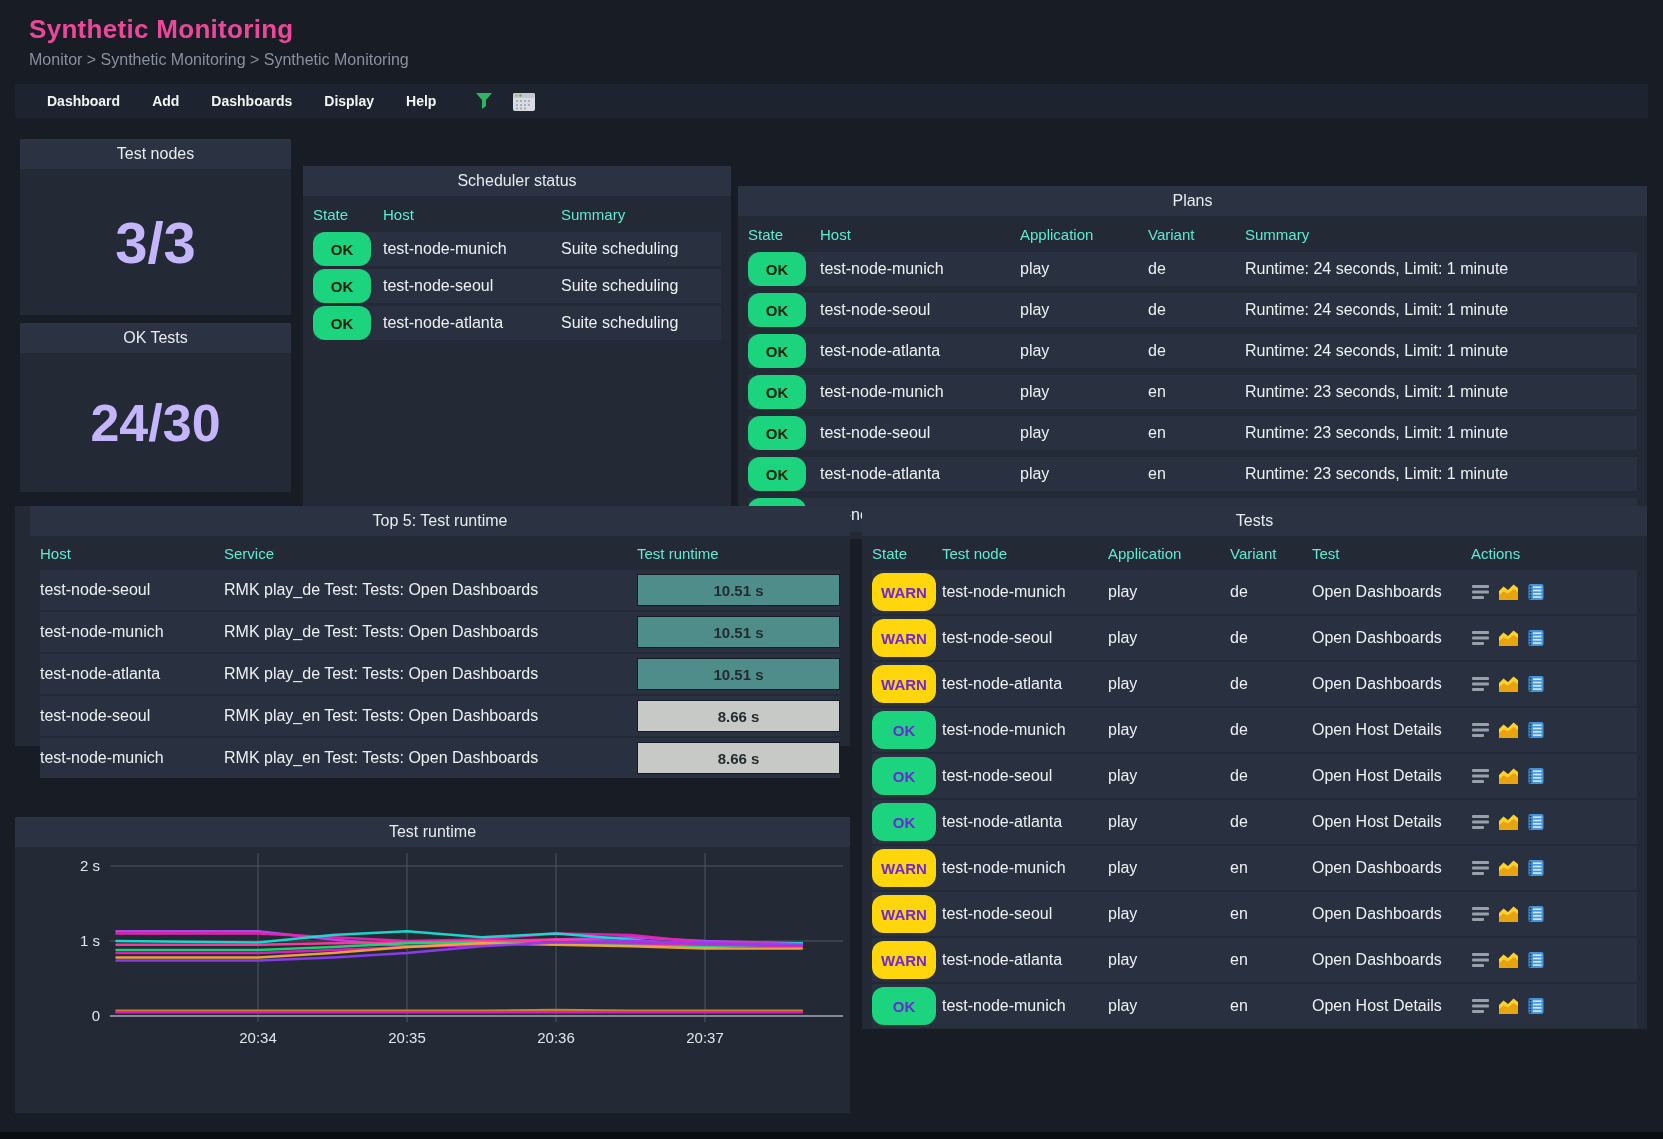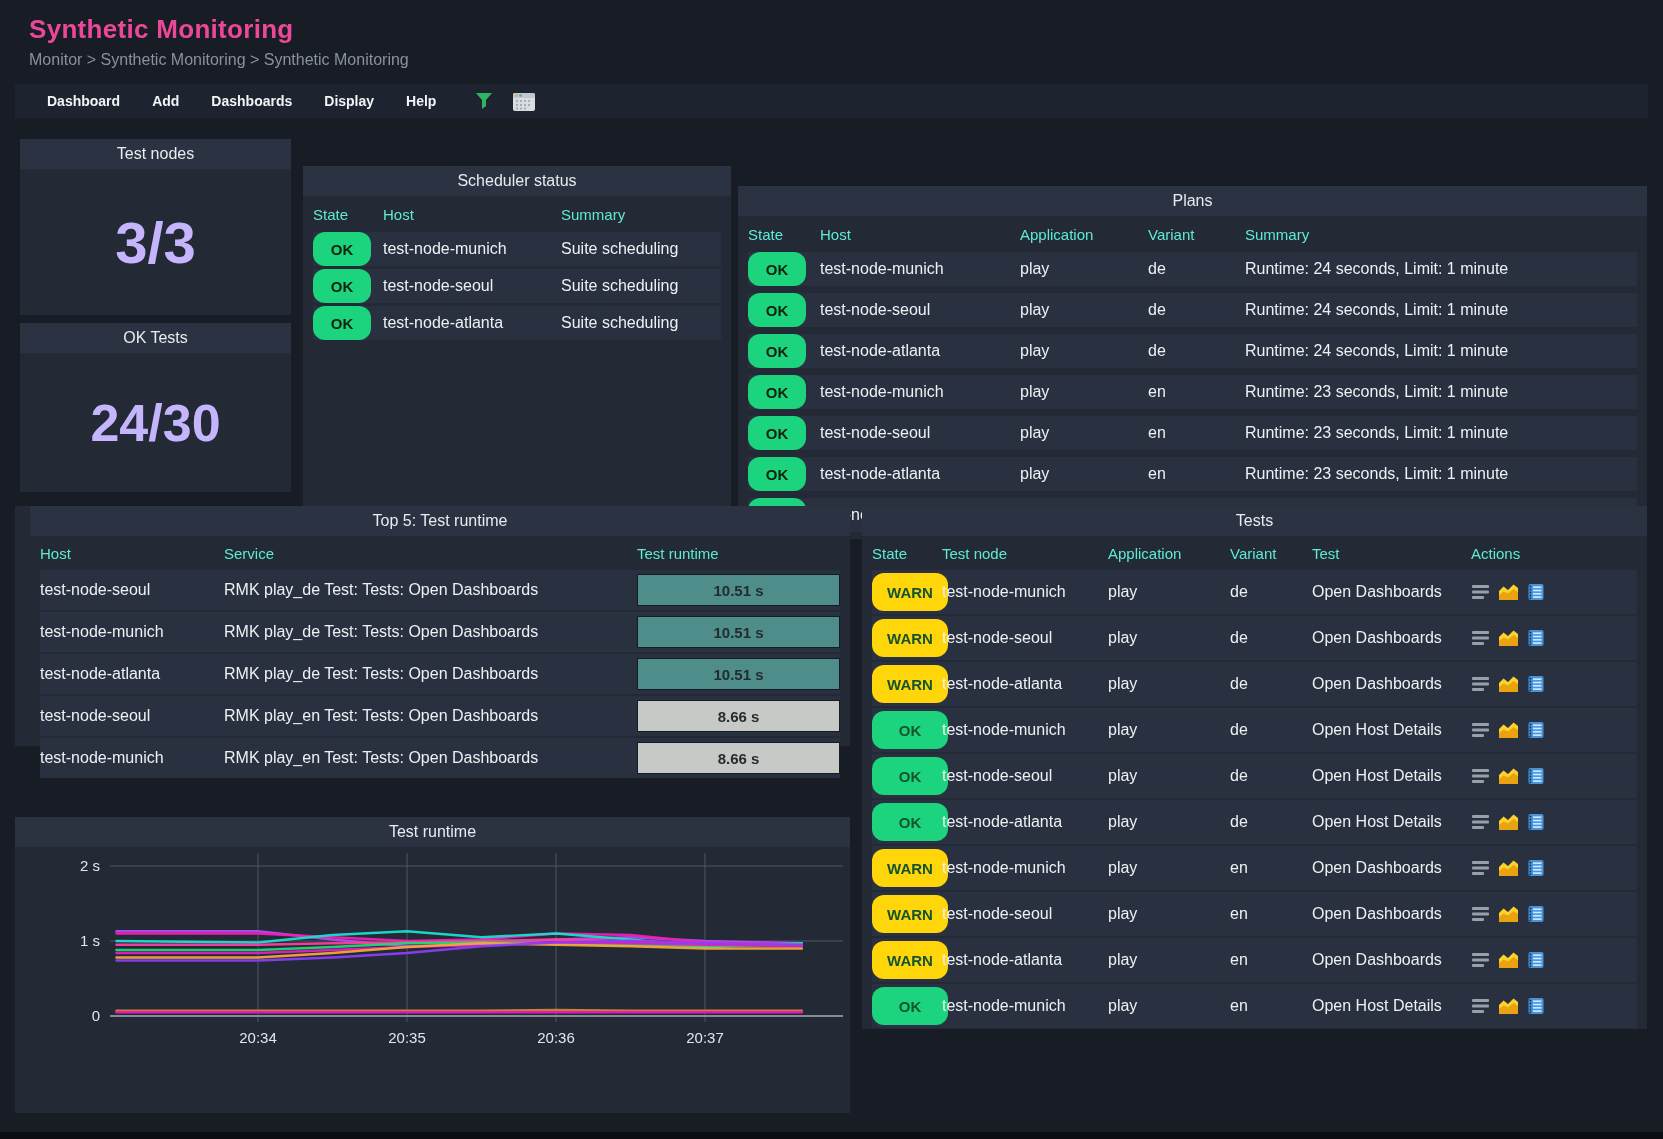--- a/index.html
+++ b/index.html
@@ -53,21 +53,21 @@
   #p-plans .thead { height:36px; }
   #p-plans .trow { height:34px; margin-bottom:7px; }
   #p-tests .thead { height:34px; }
   #p-tests .trow { height:44px; margin-bottom:2px; }
   #p-top5 .thead { height:34px; }
   #p-top5 .trow { height:40px; margin-bottom:2px; }
 
   .badge { display:inline-flex; align-items:center; justify-content:center;
     width:58px; height:34px; border-radius:12px; font-weight:bold; font-size:15px;
     color:#14210f; background:#555; }
-  #p-tests .badge { width:76px; height:38px; color:#14532d;text-align:center; }
+  #p-tests .badge { width:64px; height:38px; color:#6d28d9;text-align:center; }
   .badge.ok   { background:var(--ok,#1cd47e); }
   .badge.warn { background:var(--warn,#ffd60a); }
 
   .runbar { display:flex; align-items:center; justify-content:center;
     height:32px; width:100%; font-weight:bold; font-size:15px; color:#232c2e;
     border:1px solid #161c24; }
 
   .actions { display:flex; align-items:center; gap:7px; }
   .act-icon { display:inline-flex; cursor:pointer; }
 

